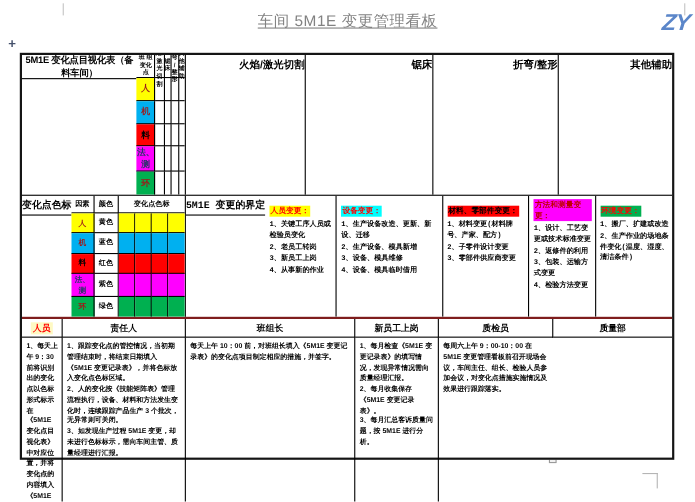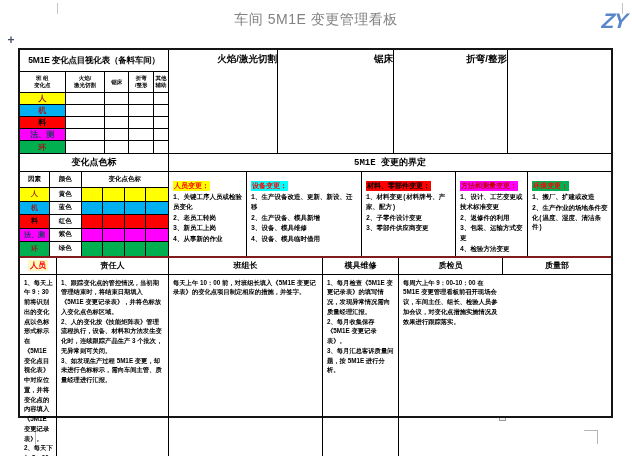--- a/index.html
+++ b/index.html
@@ -4,21 +4,21 @@
 <style>
   html,body{margin:0;padding:0;}
   body{
     width:632px;height:456px;position:relative;background:#ffffff;
     font-family:"Liberation Sans","DejaVu Sans",sans-serif;color:#000;
   }
   *{box-sizing:border-box;}
   
   .doc-title{
     position:absolute;left:0;top:11px;width:632px;text-align:center;
-    font-size:14px;color:#828282;letter-spacing:.5px;
+    font-size:14px;color:#828282;text-decoration:underline;letter-spacing:.5px;
   }
   .logo{
     position:absolute;right:5px;top:9px;font-size:21px;font-weight:bold;
     font-style:italic;color:#5b86c9;letter-spacing:-1px;transform:skewX(-6deg);
   }
   .tick{position:absolute;width:1px;height:11px;background:#c4c4c4;top:3px;}
   .mark{position:absolute;background:#b5b5b5;}
   .plus-handle{
     position:absolute;left:5px;top:35px;width:12px;height:12px;font-size:12px;
     line-height:11px;text-align:center;color:#44506b;font-weight:bold;
@@ -31,21 +31,21 @@
   #board{
     position:absolute;left:18px;top:48px;width:595px;height:370px;
     border:2px solid #151515;background:#fff;display:flex;flex-direction:column;
     font-weight:bold;
   }
   .br{border-right:1px solid #000;}
   .bb{border-bottom:1px solid #000;}
   .cen{display:flex;align-items:center;justify-content:center;text-align:center;}
   
   #secA{height:128px;display:grid;grid-template-columns:149fr 109fr 116fr 114fr 103fr;border-bottom:1px solid #000;}
-  .col1{display:flex;flex-direction:column;overflow:hidden;}
+  .col1{display:flex;flex-direction:row;overflow:hidden;}
   .vt-title{height:22px;font-size:8.5px;letter-spacing:-0.2px;}
   .vt-grid{flex:1;display:grid;grid-template-columns:46fr 40fr 24fr 25fr 14fr;grid-template-rows:21px repeat(5,1fr);}
   .vt-h{font-size:5.5px;line-height:1.25;white-space:pre-line;}
   .vt-label{font-size:8px;}
   .station-cell{font-size:9.5px;padding-top:3px;text-align:right;}
   
   #secB{height:112px;display:grid;grid-template-columns:149fr 442fr;border-bottom:2px solid #7f1d1d;font-family:Liberation Mono, monospace;}
   .sec-title{height:18px;font-size:9px;}
   .lg-grid{flex:1;display:grid;grid-template-columns:30fr 32fr repeat(4,21.75fr);grid-template-rows:16px repeat(5,1fr);}
   .lg-h{font-size:6.5px;}
@@ -121,20 +121,21 @@
         <div class="vt-label br cen" style="background-color: rgb(0, 176, 80); color: rgb(156, 26, 26);">环</div>
         <div class="br"></div>
         <div class="br"></div>
         <div class="br"></div>
         <div></div>
       </div>
     </div>
     <div class="station-cell br">火焰/激光切割</div>
     <div class="station-cell br">锯床</div>
     <div class="station-cell br">折弯/整形</div>
+    <div class="station-cell">其他辅助</div>
   </div>
 
   <div id="secB">
 
     <div class="col1 br">
       <div class="sec-title bb cen">变化点色标</div>
       <div class="lg-grid">
         <div class="lg-h br bb cen">因素</div>
         <div class="lg-h br bb cen">颜色</div>
         <div class="lg-h bb cen" style="grid-column:3 / span 4;">变化点色标</div>
@@ -214,21 +215,21 @@
       </div>
     </div>
   </div>
 
   <div id="secC">
     <div class="duty-h br bb cen">
         <span class="hl-yellow">人员</span>
       </div>
     <div class="duty-h br bb cen">责任人</div>
     <div class="duty-h br bb cen">班组长</div>
-    <div class="duty-h br bb cen">模具维修</div>
+    <div class="duty-h br bb cen">新员工上岗</div>
     <div class="duty-h br bb cen">质检员</div>
     <div class="duty-h bb cen">质量部</div>
 
     <div class="duty-cell br">
       <div class="duty-p">1、每天上午 9：30 前将识别出的变化点以色标形式标示在《5M1E 变化点目视化表》中对应位置，并将变化点的内容填入《5M1E 变更记录表》。</div>
       <div class="duty-p">2、每天下午 5：00 前，将当天 5M1E 变化点的措施实施日期和生产批次填入 5M1E 变更记录表中</div>
     </div>
     <div class="duty-cell br">
       <div class="duty-p">1、跟踪变化点的管控情况，当初期管理结束时，将结束日期填入《5M1E 变更记录表》，并将色标放入变化点色标区域。</div>
       <div class="duty-p">2、人的变化按《技能矩阵表》管理流程执行，设备、材料和方法发生变化时，连续跟踪产品生产 3 个批次，无异常则可关闭。</div>

